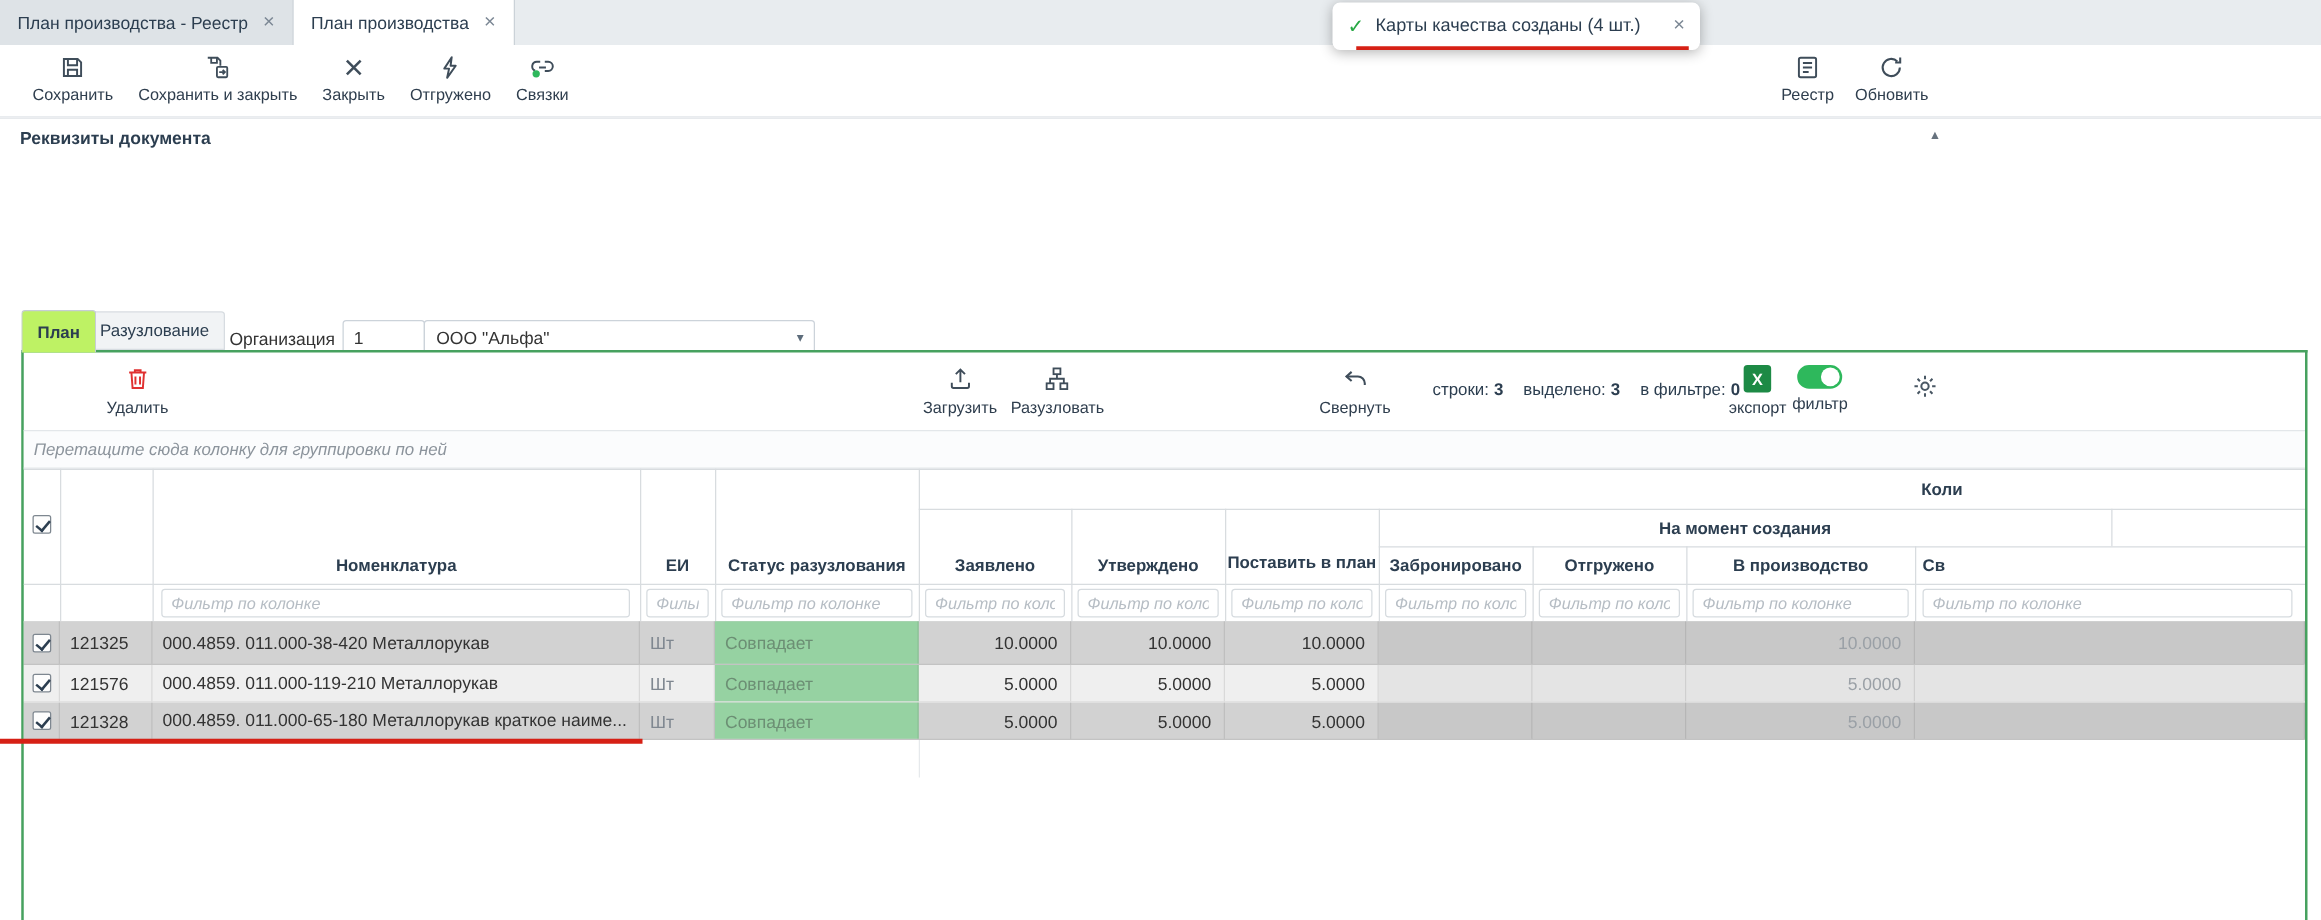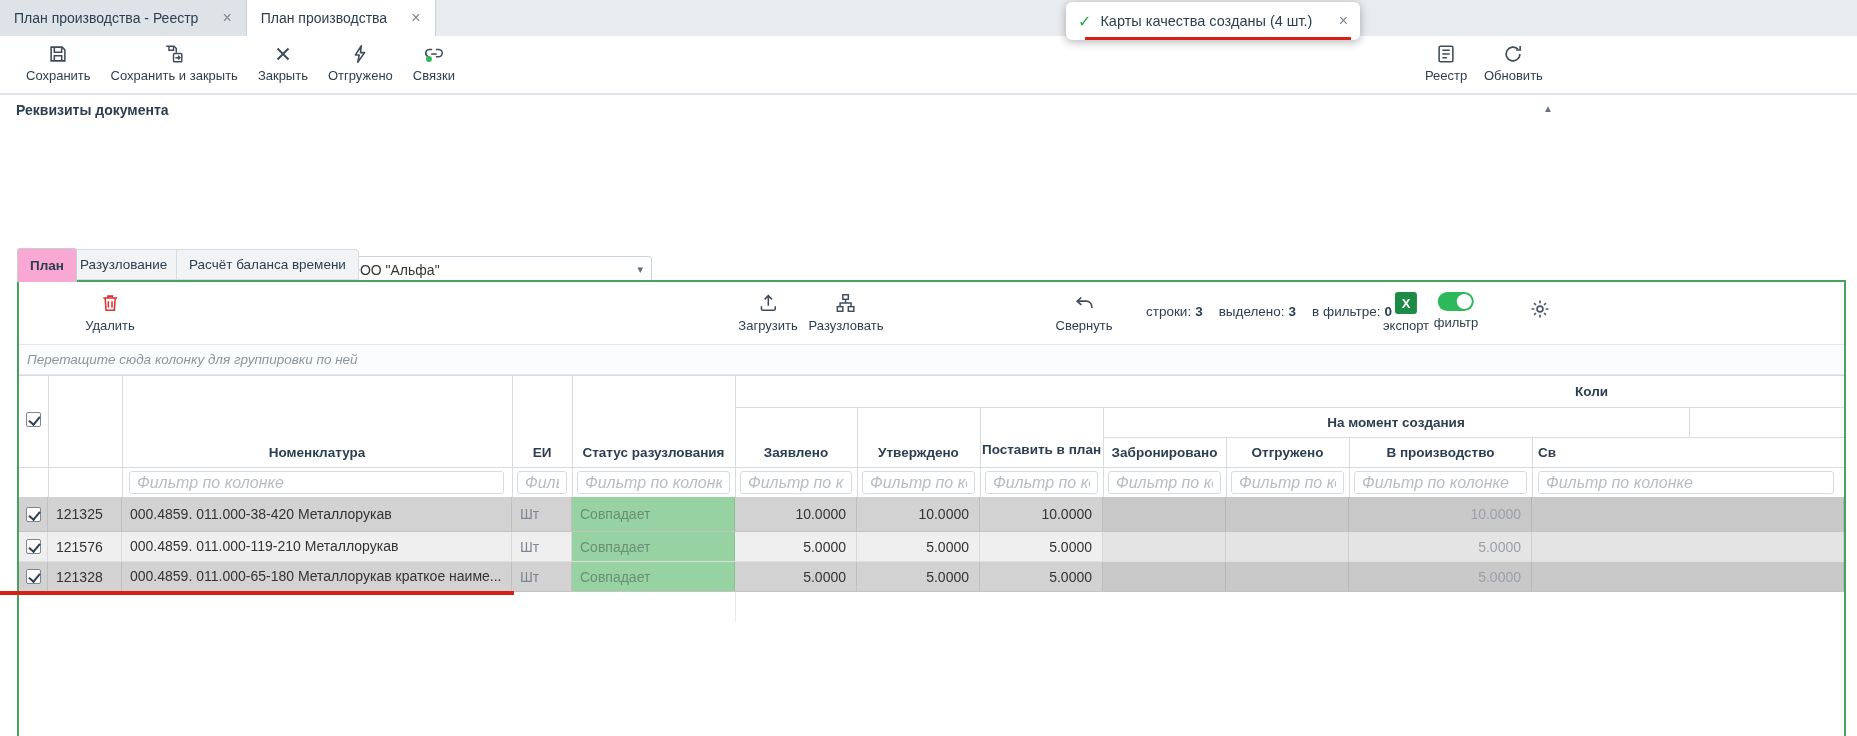--- a/index.html
+++ b/index.html
@@ -15,21 +15,21 @@
     --row-light:#efefef;
     --text-dark:#2c3e50;
     --line:#d8dcdf;
   }
   *{box-sizing:border-box;margin:0;padding:0}
   body{font-family:"Liberation Sans","DejaVu Sans",sans-serif;background:#fff}
   #root{position:relative;width:1857px;height:736px;overflow:hidden;background:#fff;color:#333}
 
   
   .tabbar{position:absolute;left:0;top:0;width:100%;height:36px;background:#e8ecef;display:flex}
-  .wtab{display:flex;align-items:center;gap:24px;padding:4px 14px;font-size:14px;color:var(--text-dark);
+  .wtab{display:flex;align-items:center;gap:12px;padding:4px 14px;font-size:14px;color:var(--text-dark);
         background:#dee3e7;border-right:1px solid #cbd2d8;cursor:default;white-space:nowrap}
   .wtab.active{background:#fff}
   .x{color:#7b8794;font-size:16px;line-height:1}
 
   
   .toolbar{position:absolute;left:0;top:36px;width:100%;height:58px;background:#fff;border-bottom:1px solid #e2e6ea}
   .tgroup{position:absolute;left:26px;top:7px;display:flex;gap:20px}
   .tb-item{display:flex;flex-direction:column;align-items:center;gap:3px;font-size:13px;color:#2f3e4e;cursor:default}
   .tb-abs{position:absolute;top:7px}
   .ic{width:22px;height:22px;display:block}
@@ -48,21 +48,21 @@
        display:flex;align-items:center;padding:0 24px 0 9px;font-size:14px;color:#333;cursor:pointer;white-space:nowrap;overflow:hidden}
   .chev{position:absolute;right:8px;top:50%;transform:translateY(-52%);color:#5d6c7b;font-size:11px}
   .icbtn{position:absolute;height:28px;border:1px solid #ccd3da;border-radius:3px;background:#fff;
          display:flex;align-items:center;justify-content:center;cursor:pointer}
   .calinside{position:absolute;right:5px;top:50%;transform:translateY(-50%)}
 
   
   .ptab{position:absolute;top:249px;height:31px;display:flex;align-items:center;justify-content:center;
         font-size:13.5px;color:var(--text-dark);background:#f1f3f5;border:1px solid #d7dce1;
         border-radius:3px 3px 0 0;cursor:pointer;padding:0 12px}
-  .ptab.active{top:248px;height:34px;background:#f9a8d4;border:1px solid #c6cdd4;border-bottom:none;
+  .ptab.active{top:248px;height:34px;background:#bef264;border:1px solid #c6cdd4;border-bottom:none;
         font-weight:bold;z-index:6}
 
   
   .panel{position:absolute;left:17px;top:280px;width:1829px;height:456px;background:#fff;
          border:2px solid var(--accent-green);border-bottom:none;z-index:2}
 
   
   .titem{position:absolute;top:10px;display:flex;flex-direction:column;align-items:center;gap:4px;
          font-size:13px;color:#2f3e4e;transform:translateX(-50%);cursor:pointer;white-space:nowrap}
   .stats{position:absolute;top:22px;display:flex;gap:16px;font-size:13.5px;color:var(--text-dark)}
@@ -78,21 +78,21 @@
              font-style:italic;font-size:13.5px;color:#8c949c;line-height:29px;padding-left:8px}
 
   
   .vl{position:absolute;width:1px;background:var(--line)}
   .hl{position:absolute;height:1px;background:var(--line)}
 
   
   .hcell{position:absolute;font-size:13.5px;font-weight:bold;color:var(--text-dark);
          display:flex;align-items:center;justify-content:center;text-align:center;line-height:15px}
   .fil{position:absolute;height:23px;top:189px;border:1px solid #d6dbdf;border-radius:3px;
-       font-family:inherit;font-size:16px;padding:0 7px;color:#333;outline:none;background:#fff}
+       font-family:inherit;font-size:13px;padding:0 7px;color:#333;outline:none;background:#fff}
   .fil::placeholder{color:#b6bdc4;font-style:italic}
 
   
   .col-c0{left:0;width:29px}.col-c1{left:29px;width:74px}.col-c2{left:103px;width:390px}
   .col-c3{left:493px;width:60px}.col-c4{left:553px;width:163px}.col-c5{left:716px;width:122px}
   .col-c6{left:838px;width:123px}.col-c7{left:961px;width:123px}.col-c8{left:1084px;width:123px}
   .col-c9{left:1207px;width:123px}.col-c10{left:1330px;width:183px}.col-c11{left:1513px;width:312px}
 
   
   .row{position:absolute;left:0;width:1825px;border-bottom:1px solid rgba(0,0,0,0.07)}
@@ -256,23 +256,20 @@
         </svg>
     </span>
   </div>
 
   <div class="ptab active" style="left:17px">
       <span>План</span>
     </div>
   <div class="ptab" style="left:67px">
       <span>Разузлование</span>
     </div>
-  <div class="ptab" style="left:176px">
-      <span>Расчёт баланса времени</span>
-    </div>
 
   <div class="panel">
 
     <div class="titem" style="left:91px">
       <svg class="ic" viewBox="0 0 24 24" fill="none" stroke="#e03131" stroke-width="1.7">
           <path d="M4.5 6.5h15M9.5 6.5v-2h5v2M6.5 6.5l1 13.5h9l1-13.5"></path>
           <path d="M10 10v7M14 10v7"></path>
         </svg>
       <span>Удалить</span>
     </div>
@@ -337,21 +334,21 @@
     <div class="vl" style="left:961px;top:125px;height:90px"></div>
     <div class="vl" style="left:1084px;top:125px;height:90px"></div>
     <div class="vl" style="left:1207px;top:155px;height:60px"></div>
     <div class="vl" style="left:1330px;top:155px;height:60px"></div>
     <div class="vl" style="left:1513px;top:155px;height:60px"></div>
     <div class="vl" style="left:1670px;top:125px;height:30px"></div>
     <div class="vl" style="left:716px;top:310px;height:30px;background:#e6e9ec"></div>
 
     <div style="position:absolute;left:7px;top:130px"><span class="cb checked"></span></div>
 
-    <div class="hcell" style="left:1556px;top:93px;height:32px">Коли</div>
+    <div class="hcell" style="left:1518px;top:93px;height:32px">Коли</div>
     <div class="hcell" style="left:1084px;top:125px;width:586px;height:30px">На момент создания</div>
     <div class="hcell" style="left:103px;top:155px;width:390px;height:30px">Номенклатура</div>
     <div class="hcell" style="left:493px;top:155px;width:60px;height:30px">ЕИ</div>
     <div class="hcell" style="left:553px;top:155px;width:163px;height:30px">Статус разузлования</div>
     <div class="hcell" style="left:716px;top:155px;width:122px;height:30px">Заявлено</div>
     <div class="hcell" style="left:838px;top:155px;width:123px;height:30px">Утверждено</div>
     <div class="hcell" style="left:961px;top:149px;width:123px;height:36px">Поставить в план</div>
     <div class="hcell" style="left:1084px;top:155px;width:123px;height:30px">Забронировано</div>
     <div class="hcell" style="left:1207px;top:155px;width:123px;height:30px">Отгружено</div>
     <div class="hcell" style="left:1330px;top:155px;width:183px;height:30px">В производство</div>

